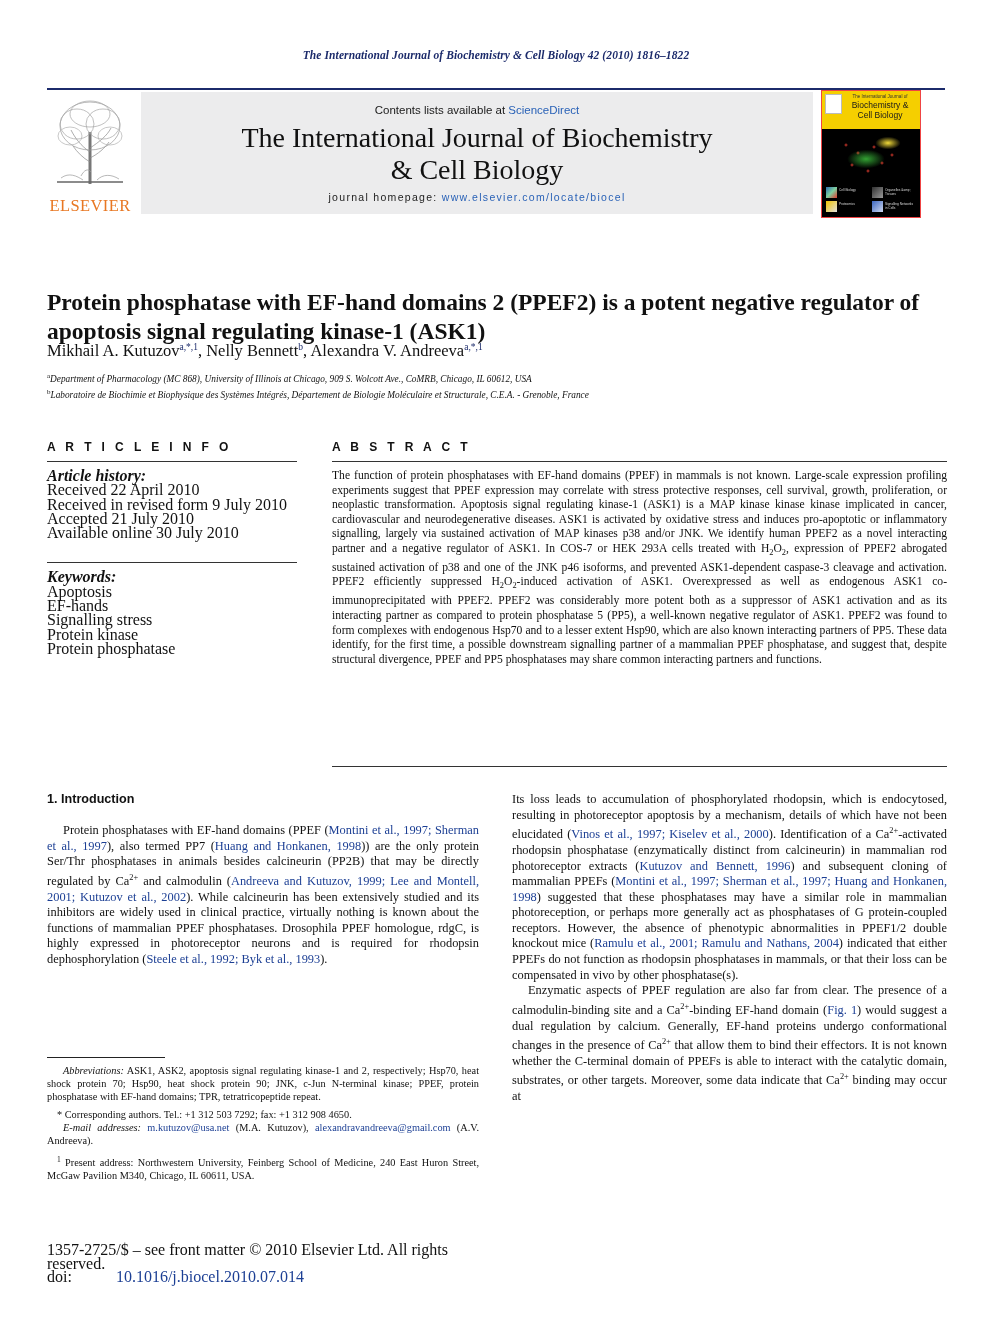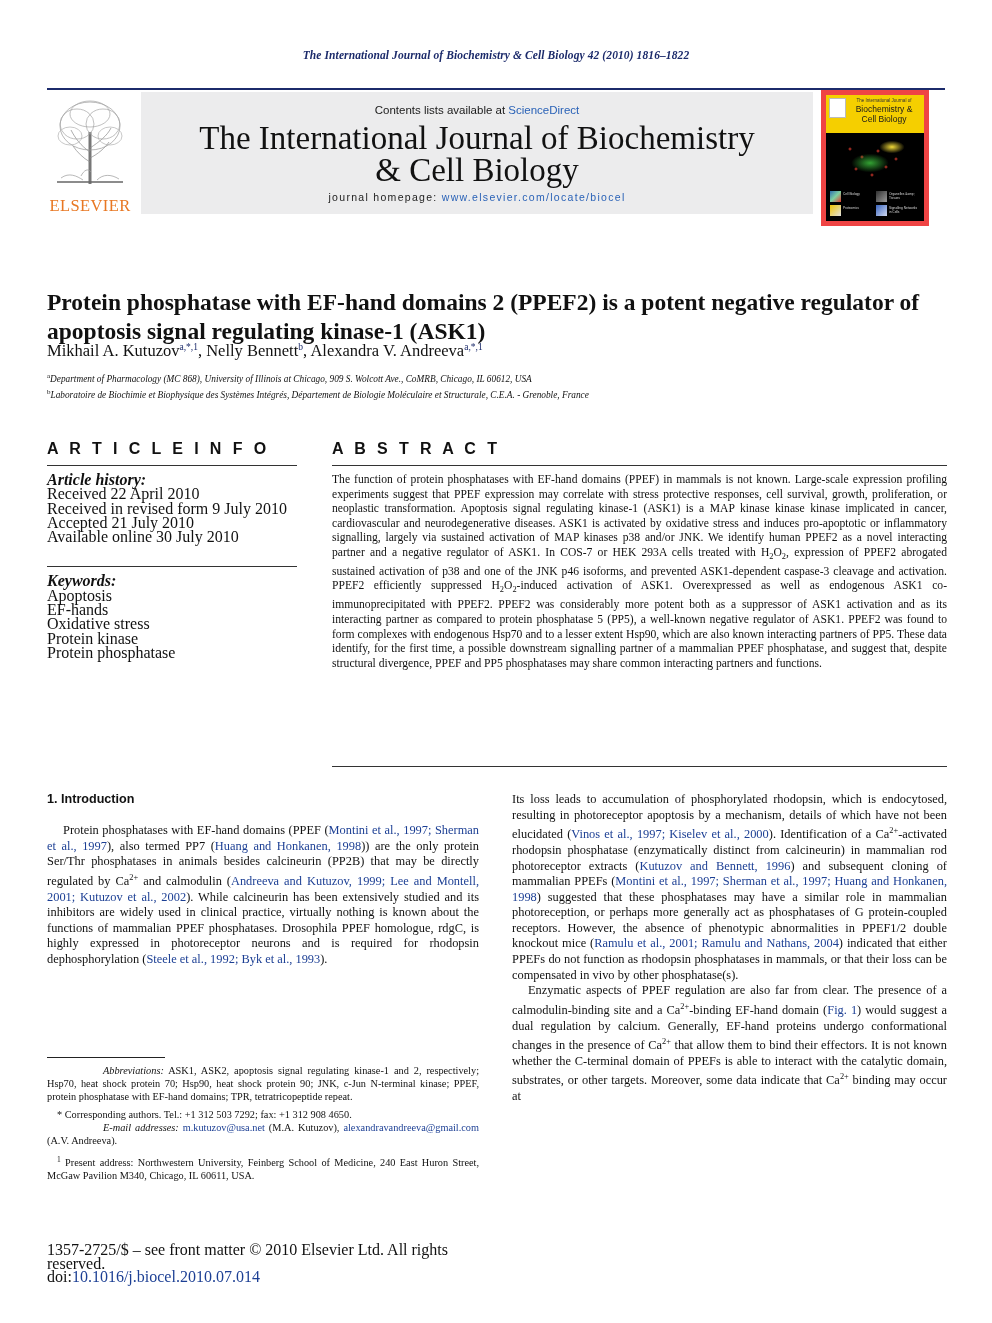--- a/index.html
+++ b/index.html
@@ -97,21 +97,21 @@
   .contents-line .sd {
     color: #2a62b7;
   }
   .journal-title {
     position: absolute;
     top: 30px;
     left: 0;
     width: 672px;
     text-align: center;
     font-family: "Liberation Serif", serif;
-    font-size: 33px;
+    font-size: 28px;
     line-height: 32px;
     color: #111111;
   }
   .homepage-line {
     position: absolute;
     bottom: 11px;
     left: 0;
     width: 672px;
     text-align: center;
     font-family: "Liberation Sans", sans-serif;
@@ -122,21 +122,21 @@
   .homepage-line .url {
     color: #2a62b7;
   }
   .cover-thumb {
     position: absolute;
     left: 774px;
     top: 0px;
     width: 98px;
     height: 126px;
     background: #000000;
-    border: 5px solid #ef4444;
+    border: 1px solid #ef4444;
     overflow: hidden;
   }
   .cover-top {
     position: absolute;
     left: 0; top: 0;
     width: 100%;
     height: 38px;
     background: #f5cf00;
   }
   .cover-top-txt {
@@ -259,21 +259,21 @@
   }
   .col-abs {
     position: absolute;
     left: 285px;
     top: 0;
     width: 615px;
   }
   .sec-label {
     font-family: "Liberation Sans", sans-serif;
     font-weight: bold;
-    font-size: 16px;
+    font-size: 12px;
     letter-spacing: 3.4px;
     color: #111;
   }
   .thin-rule {
     height: 1px;
     background: #333;
     margin-top: 7px;
     margin-bottom: 7px;
   }
   .info-group {
@@ -355,35 +355,35 @@
     margin-bottom: 6px;
   }
   .fn {
     font-family: "Liberation Serif", serif;
     font-size: 10.3px;
     line-height: 13.1px;
     text-align: justify;
     color: #111;
     margin: 0;
   }
-  .fn .it { font-style: italic; margin-left: 40px; }
+  .fn .it { font-style: italic; }
   .fn sup { font-size: 7.5px; vertical-align: super; }
   .fn .lnk { color: #1c3f94; }
   .fn-sp { margin-top: 5px; }
   .issn-block {
     position: absolute;
     left: 47px;
     top: 1243px;
     width: 432px;
     font-family: "Liberation Serif", serif;
     font-size: 16px;
     line-height: 13.5px;
     color: #111;
   }
-  .issn-block .doi { color: #1c3f94; }
+  .issn-block .doi { color: #1c3f94; margin-left: 44px; }
 </style>
 </head>
 <body>
 
 <div class="page">
 
   <div class="running-head">The International Journal of Biochemistry &amp; Cell Biology 42 (2010) 1816–1822</div>
 
   <div class="header-rule"></div>
 
@@ -479,21 +479,21 @@
         <div>Received in revised form 9 July 2010</div>
         <div>Accepted 21 July 2010</div>
         <div>Available online 30 July 2010</div>
       </div>
       <div class="info-gap"></div>
       <div class="thin-rule"></div>
       <div class="info-group">
         <div class="hd">Keywords:</div>
         <div>Apoptosis</div>
         <div>EF-hands</div>
-        <div>Oxidative stress</div>
+        <div>Signalling stress</div>
         <div>Protein kinase</div>
         <div>Protein phosphatase</div>
       </div>
     </div>
 
     <div class="col-abs">
       <div class="sec-label">A B S T R A C T</div>
       <div class="thin-rule"></div>
       <div class="abstract-body">The function of protein phosphatases with EF-hand domains (PPEF) in mammals is not known. Large-scale expression profiling experiments suggest that PPEF expression may correlate with stress protective responses, cell survival, growth, proliferation, or neoplastic transformation. Apoptosis signal regulating kinase-1 (ASK1) is a MAP kinase kinase kinase implicated in cancer, cardiovascular and neurodegenerative diseases. ASK1 is activated by oxidative stress and induces pro-apoptotic or inflammatory signalling, largely via sustained activation of MAP kinases p38 and/or JNK. We identify human PPEF2 as a novel interacting partner and a negative regulator of ASK1. In COS-7 or HEK 293A cells treated with H<sub class="ion">2</sub>O<sub class="ion">2</sub>, expression of PPEF2 abrogated sustained activation of p38 and one of the JNK p46 isoforms, and prevented ASK1-dependent caspase-3 cleavage and activation. PPEF2 efficiently suppressed H<sub class="ion">2</sub>O<sub class="ion">2</sub>-induced activation of ASK1. Overexpressed as well as endogenous ASK1 co-immunoprecipitated with PPEF2. PPEF2 was considerably more potent both as a suppressor of ASK1 activation and as its interacting partner as compared to protein phosphatase 5 (PP5), a well-known negative regulator of ASK1. PPEF2 was found to form complexes with endogenous Hsp70 and to a lesser extent Hsp90, which are also known interacting partners of PP5. These data identify, for the first time, a possible downstream signalling partner of a mammalian PPEF phosphatase, and suggest that, despite structural divergence, PPEF and PP5 phosphatases may share common interacting partners and functions.</div>
     </div>

